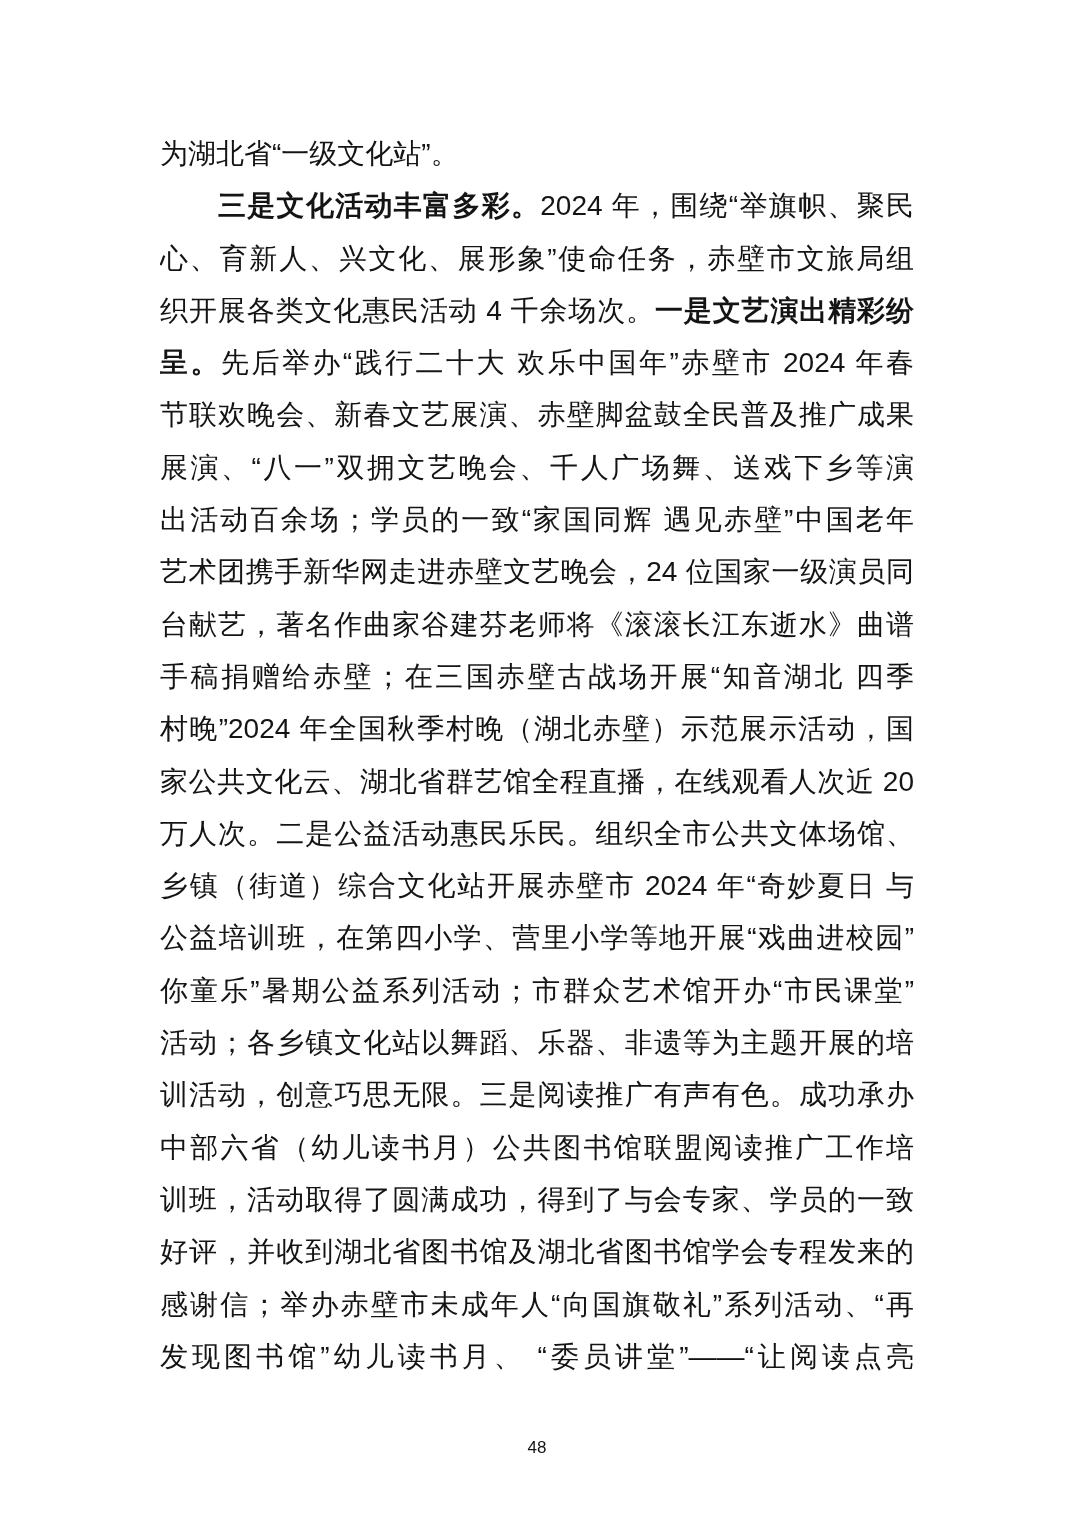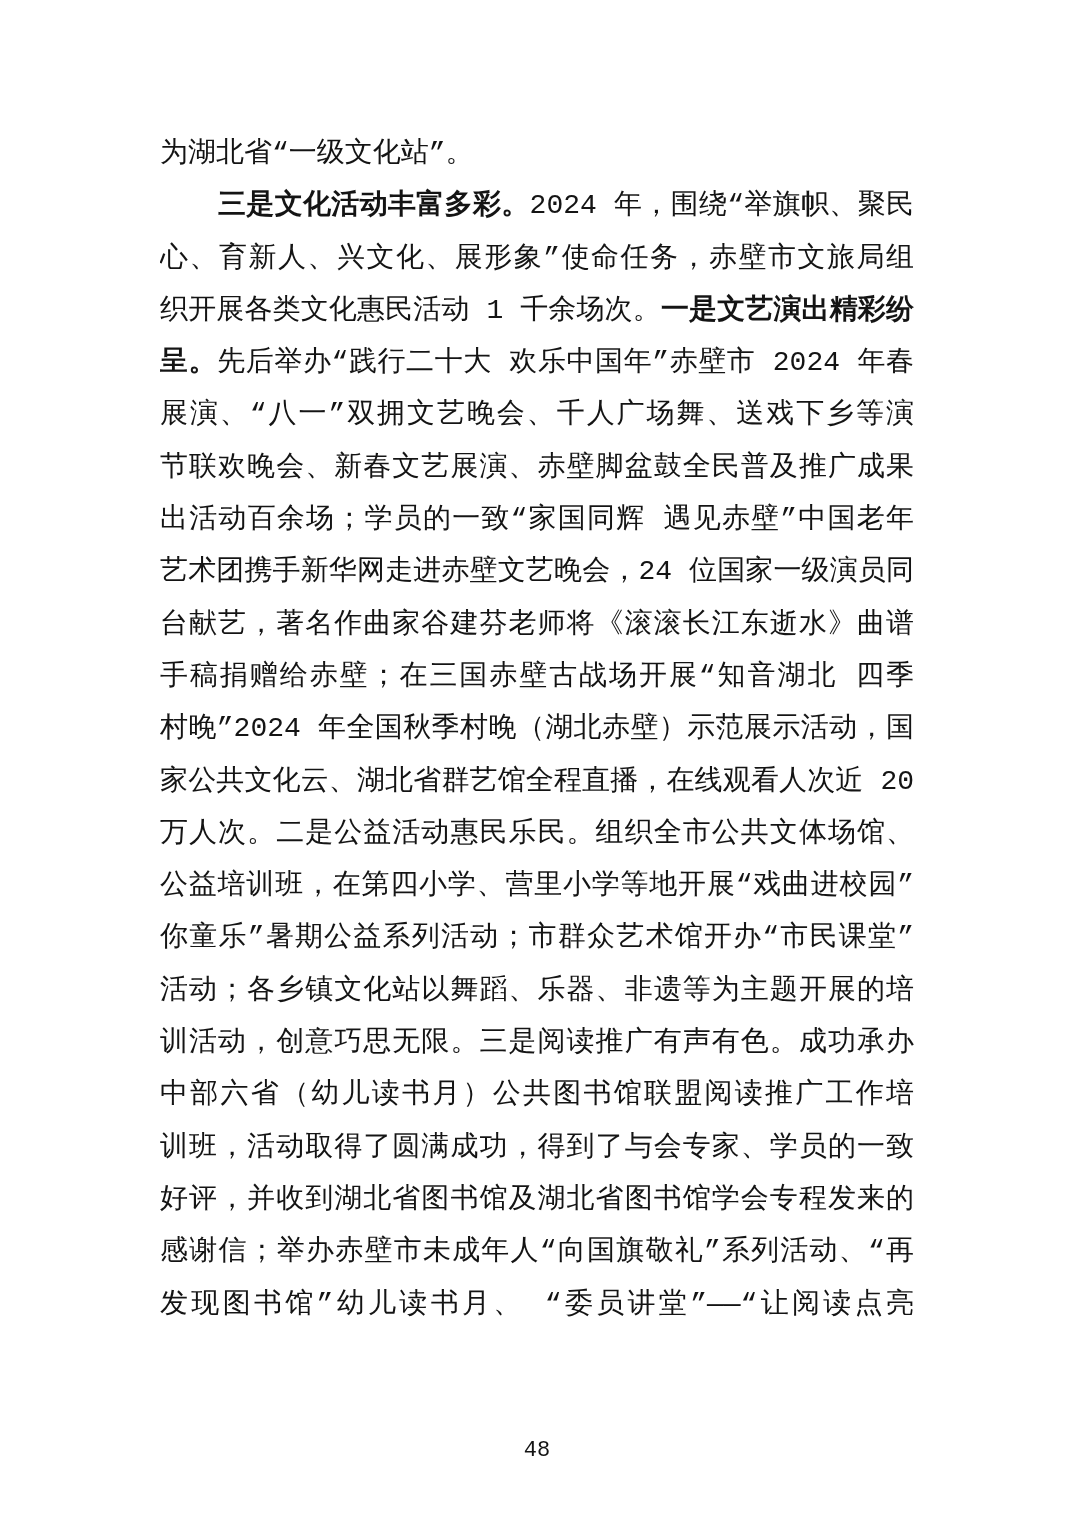--- a/index.html
+++ b/index.html
@@ -5,21 +5,21 @@
   html, body {
     margin: 0;
     padding: 0;
     background: #ffffff;
   }
   .page {
     position: relative;
     width: 1074px;
     height: 1520px;
     background: #ffffff;
-    font-family: Liberation Mono, monospace;
+    font-family: Liberation Sans, sans-serif;
     color: #141414;
     overflow: hidden;
   }
   .text-block {
     position: absolute;
     left: 160px;
     top: 128px;
     width: 754px;
   }
   .line {
@@ -40,43 +40,44 @@
   }
   .line .bold {
     font-weight: 700;
   }
   .page-number {
     position: absolute;
     top: 1438px;
     left: 0;
     width: 100%;
     text-align: center;
-    font-size: 22px;
+    font-size: 17px;
     color: #141414;
   }
 </style>
 </head>
 <body>
 
 <div class="page">
   <div class="text-block">
       <div class="line align-left"><span>为湖北省“一级文化站”。</span></div>
       <div class="line indent"><span class="bold">三是文化活动丰富多彩。</span><span>2024 年，围绕“举旗帜、聚民</span></div>
       <div class="line"><span>心、育新人、兴文化、展形象”使命任务，赤壁市文旅局组</span></div>
-      <div class="line"><span>织开展各类文化惠民活动 1 千余场次。</span><span class="bold">一是文艺演出精彩纷</span></div>
+      <div class="line"><span>织开展各类文化惠民活动 4 千余场次。</span><span class="bold">一是文艺演出精彩纷</span></div>
       <div class="line"><span class="bold">呈。</span><span>先后举办“践行二十大 欢乐中国年”赤壁市 2024 年春</span></div>
+      <div class="line"><span>节联欢晚会、新春文艺展演、赤壁脚盆鼓全民普及推广成果</span></div>
       <div class="line"><span>展演、“八一”双拥文艺晚会、千人广场舞、送戏下乡等演</span></div>
-      <div class="line"><span>节联欢晚会、新春文艺展演、赤壁脚盆鼓全民普及推广成果</span></div>
       <div class="line"><span>出活动百余场；学员的一致“家国同辉 遇见赤壁”中国老年</span></div>
       <div class="line"><span>艺术团携手新华网走进赤壁文艺晚会，24 位国家一级演员同</span></div>
       <div class="line"><span>台献艺，著名作曲家谷建芬老师将《滚滚长江东逝水》曲谱</span></div>
       <div class="line"><span>手稿捐赠给赤壁；在三国赤壁古战场开展“知音湖北 四季</span></div>
       <div class="line"><span>村晚”2024 年全国秋季村晚（湖北赤壁）示范展示活动，国</span></div>
       <div class="line"><span>家公共文化云、湖北省群艺馆全程直播，在线观看人次近 20</span></div>
       <div class="line"><span>万人次。二是公益活动惠民乐民。组织全市公共文体场馆、</span></div>
+      <div class="line"><span>乡镇（街道）综合文化站开展赤壁市 2024 年“奇妙夏日 与</span></div>
       <div class="line"><span>公益培训班，在第四小学、营里小学等地开展“戏曲进校园”</span></div>
       <div class="line"><span>你童乐”暑期公益系列活动；市群众艺术馆开办“市民课堂”</span></div>
       <div class="line"><span>活动；各乡镇文化站以舞蹈、乐器、非遗等为主题开展的培</span></div>
       <div class="line"><span>训活动，创意巧思无限。三是阅读推广有声有色。成功承办</span></div>
       <div class="line"><span>中部六省（幼儿读书月）公共图书馆联盟阅读推广工作培</span></div>
       <div class="line"><span>训班，活动取得了圆满成功，得到了与会专家、学员的一致</span></div>
       <div class="line"><span>好评，并收到湖北省图书馆及湖北省图书馆学会专程发来的</span></div>
       <div class="line"><span>感谢信；举办赤壁市未成年人“向国旗敬礼”系列活动、“再</span></div>
       <div class="line"><span>发现图书馆”幼儿读书月、 “委员讲堂”——“让阅读点亮</span></div>
     </div>

